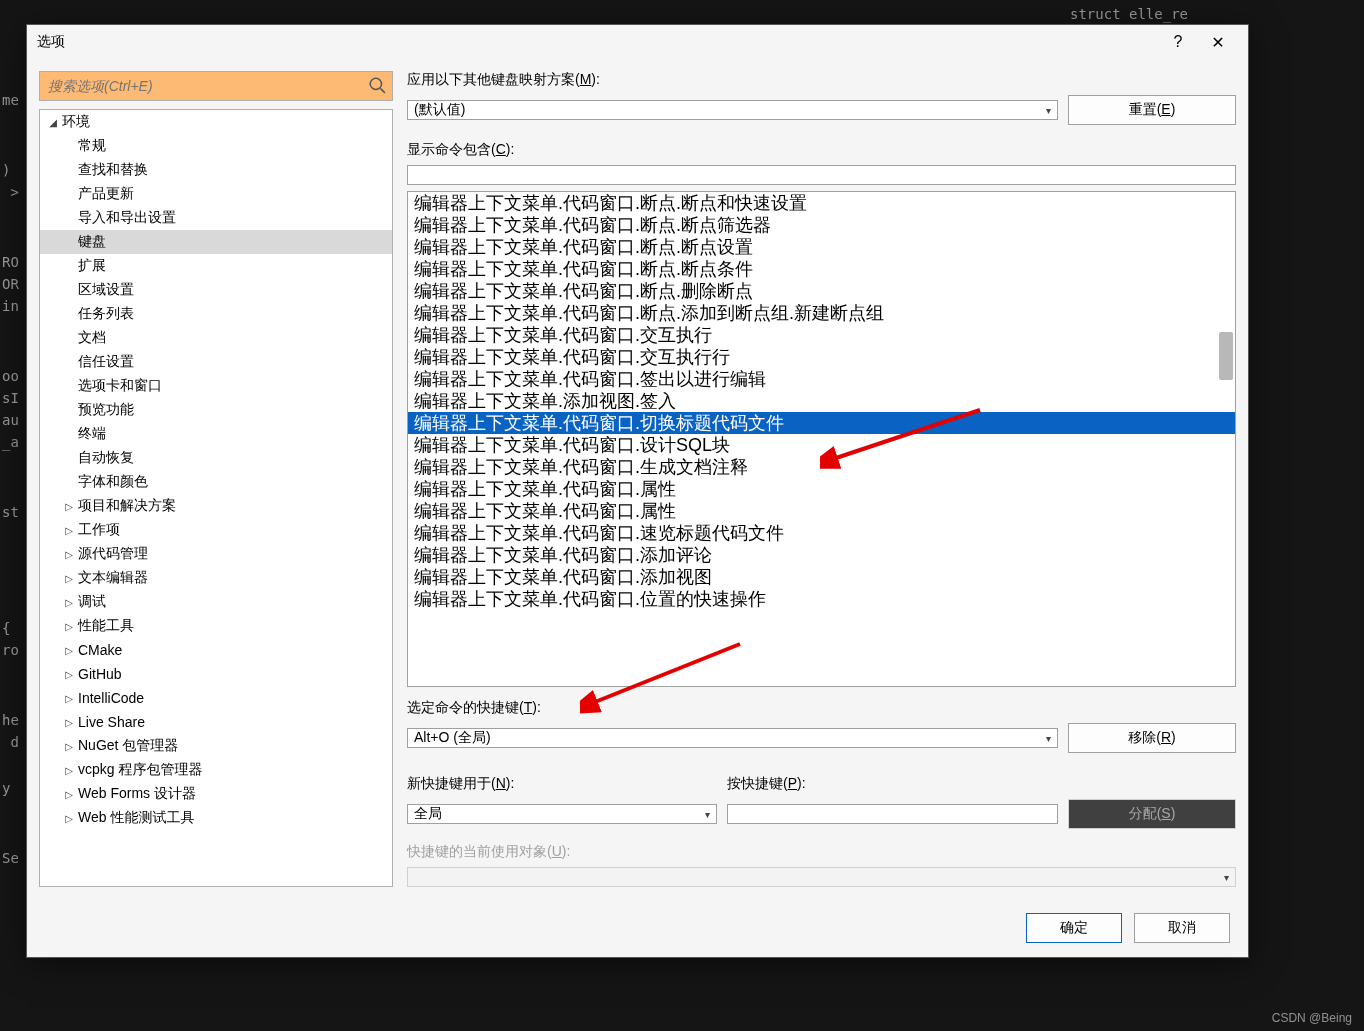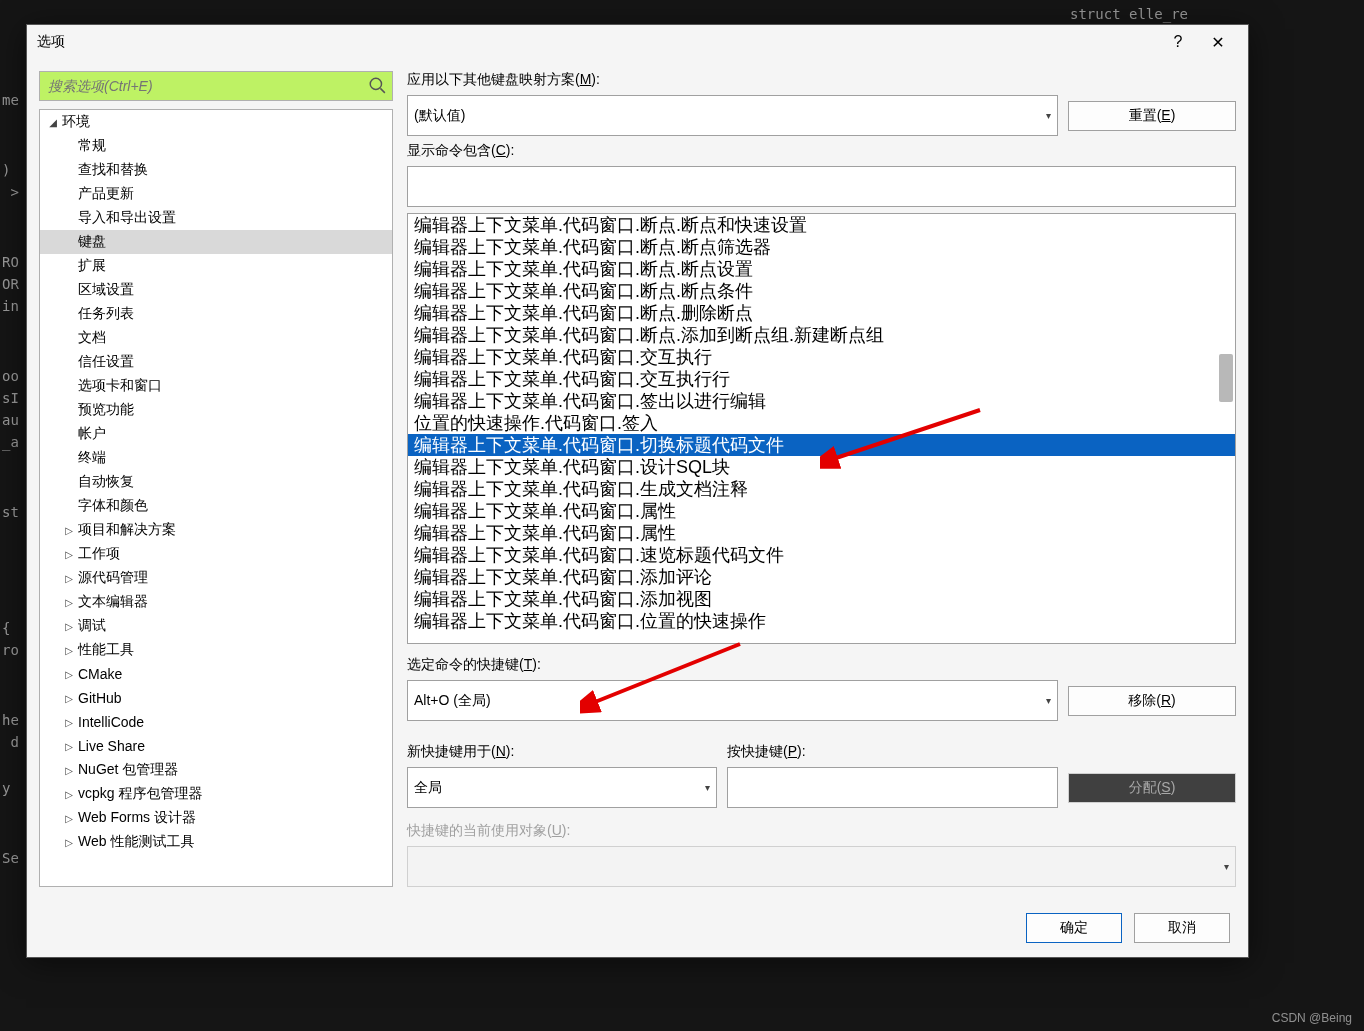--- a/index.html
+++ b/index.html
@@ -9,36 +9,36 @@
   .tok-kw{color:#d49ae8}.tok-str{color:#e1b86e}.tok-com{color:#5a8b5a}.tok-fn{color:#e6c088}.tok-var{color:#9cdcfe}.tok-type{color:#4ec9b0}
 
   .dialog{position:absolute;left:26px;top:24px;width:1223px;height:934px;background:#f5f5f5;border:1px solid #555;display:flex;flex-direction:column;box-shadow:0 5px 30px rgba(0,0,0,.5)}
   .titlebar{height:34px;display:flex;align-items:center;padding:16px 10px;background:#f5f5f5}
   .titlebar .title{flex:0 0 auto;font-size:14px;color:#000}
   .titlebar .spacer{flex:1}
   .iconbtn{width:40px;text-align:center;font-size:16px;color:#000;cursor:pointer}
   .dialog-body{flex:1;display:flex;padding:12px;gap:14px;min-height:0}
 
   .leftcol{width:354px;display:flex;flex-direction:column}
-  .searchwrap{position:relative;border:1px solid #b0b0b0;background:#bef264;height:30px;display:flex;align-items:center}
+  .searchwrap{position:relative;border:1px solid #b0b0b0;background:#fdba74;height:30px;display:flex;align-items:center}
   .searchwrap input{flex:1;border:none;outline:none;height:100%;padding:0 28px 0 8px;font-size:14px;font-style:italic;color:#666;background:transparent}
   .searchwrap .sicon{position:absolute;right:6px;top:4px;color:#555}
   .tree{flex:1;border:1px solid #b0b0b0;background:#fff;margin-top:8px;overflow:auto}
   .tree-item{display:flex;align-items:center;height:24px;font-size:14px;color:#000;cursor:default;user-select:none}
   .tree-item.sub{padding-left:38px}
   .tree-item.cat{padding-left:6px}
   .tree-item.cat2{padding-left:22px}
   .tree-item.sel{background:#d9d9d9}
   .tri{display:inline-block;width:14px;text-align:center;color:#444;font-size:10px;margin-right:2px}
 
   .rightcol{flex:1;display:flex;flex-direction:column;gap:6px;min-width:0;color:#000}
   .lbl{font-size:14px}
   .underline{text-decoration:underline}
   .row{display:flex;gap:10px;align-items:center}
-  select,.combo,.textinput{height:41px;border:1px solid #a0a0a0;background:#fff;font-size:14px;padding:0 6px}
+  select,.combo,.textinput{height:20px;border:1px solid #a0a0a0;background:#fff;font-size:14px;padding:0 6px}
   .combo{display:flex;align-items:center;justify-content:space-between}
   .combo .arr{color:#444;font-size:10px}
   .btn{height:30px;min-width:168px;border:1px solid #a0a0a0;background:#fdfdfd;font-size:14px;cursor:pointer}
   .btn.disabled{color:#a8a8a8;background:#404040;border-color:#d0d0d0;cursor:default}
 
   .cmdlist{flex:1;min-height:0;border:1px solid #a0a0a0;background:#fff;overflow:auto;position:relative}
   .cmdlist .item{height:22px;line-height:22px;padding:0 6px;font-size:18px;color:#000;white-space:nowrap}
   .cmdlist .item.sel{background:#0a63c2;color:#fff}
   .cmdscroll{position:absolute;right:2px;top:140px;width:14px;height:48px;background:#b8b8b8;border-radius:2px}
 
@@ -130,23 +130,20 @@
         <div class="tree-item sub">
             <span>信任设置</span>
           </div>
         <div class="tree-item sub">
             <span>选项卡和窗口</span>
           </div>
         <div class="tree-item sub">
             <span>预览功能</span>
           </div>
         <div class="tree-item sub">
-            <span>帐户</span>
-          </div>
-        <div class="tree-item sub">
             <span>终端</span>
           </div>
         <div class="tree-item sub">
             <span>自动恢复</span>
           </div>
         <div class="tree-item sub">
             <span>字体和颜色</span>
           </div>
         <div class="tree-item cat2">
             <span class="tri">▷</span>
@@ -210,35 +207,35 @@
     <div class="rightcol">
       <div class="lbl"><span>应用以下其他键盘映射方案(</span><span class="underline">M</span><span>):</span></div>
       <div class="row">
         <div class="combo" style="flex:1">
             <span>(默认值)</span>
             <span class="arr">▾</span>
           </div>
         <button class="btn"><span>重置(</span><span class="underline">E</span><span>)</span></button>
       </div>
 
-      <div class="lbl" style=""><span>显示命令包含(</span><span class="underline">C</span><span>):</span></div>
+      <div class="lbl" style="margin-top:10px"><span>显示命令包含(</span><span class="underline">C</span><span>):</span></div>
       <input class="textinput" style="width: 100%;">
 
       <div class="cmdlist">
         <div id="cmds">
             <div class="item">编辑器上下文菜单.代码窗口.断点.断点和快速设置</div>
             <div class="item">编辑器上下文菜单.代码窗口.断点.断点筛选器</div>
             <div class="item">编辑器上下文菜单.代码窗口.断点.断点设置</div>
             <div class="item">编辑器上下文菜单.代码窗口.断点.断点条件</div>
             <div class="item">编辑器上下文菜单.代码窗口.断点.删除断点</div>
             <div class="item">编辑器上下文菜单.代码窗口.断点.添加到断点组.新建断点组</div>
             <div class="item">编辑器上下文菜单.代码窗口.交互执行</div>
             <div class="item">编辑器上下文菜单.代码窗口.交互执行行</div>
             <div class="item">编辑器上下文菜单.代码窗口.签出以进行编辑</div>
-            <div class="item">位置的快速操作.代码窗口.签入</div>
+            <div class="item">编辑器上下文菜单.添加视图.签入</div>
             <div class="item sel">编辑器上下文菜单.代码窗口.切换标题代码文件</div>
             <div class="item">编辑器上下文菜单.代码窗口.设计SQL块</div>
             <div class="item">编辑器上下文菜单.代码窗口.生成文档注释</div>
             <div class="item">编辑器上下文菜单.代码窗口.属性</div>
             <div class="item">编辑器上下文菜单.代码窗口.属性</div>
             <div class="item">编辑器上下文菜单.代码窗口.速览标题代码文件</div>
             <div class="item">编辑器上下文菜单.代码窗口.添加评论</div>
             <div class="item">编辑器上下文菜单.代码窗口.添加视图</div>
             <div class="item">编辑器上下文菜单.代码窗口.位置的快速操作</div>
           </div>

